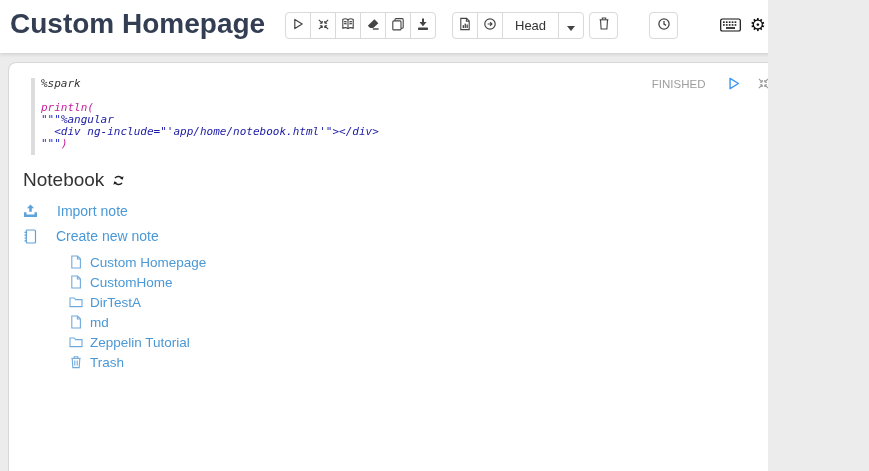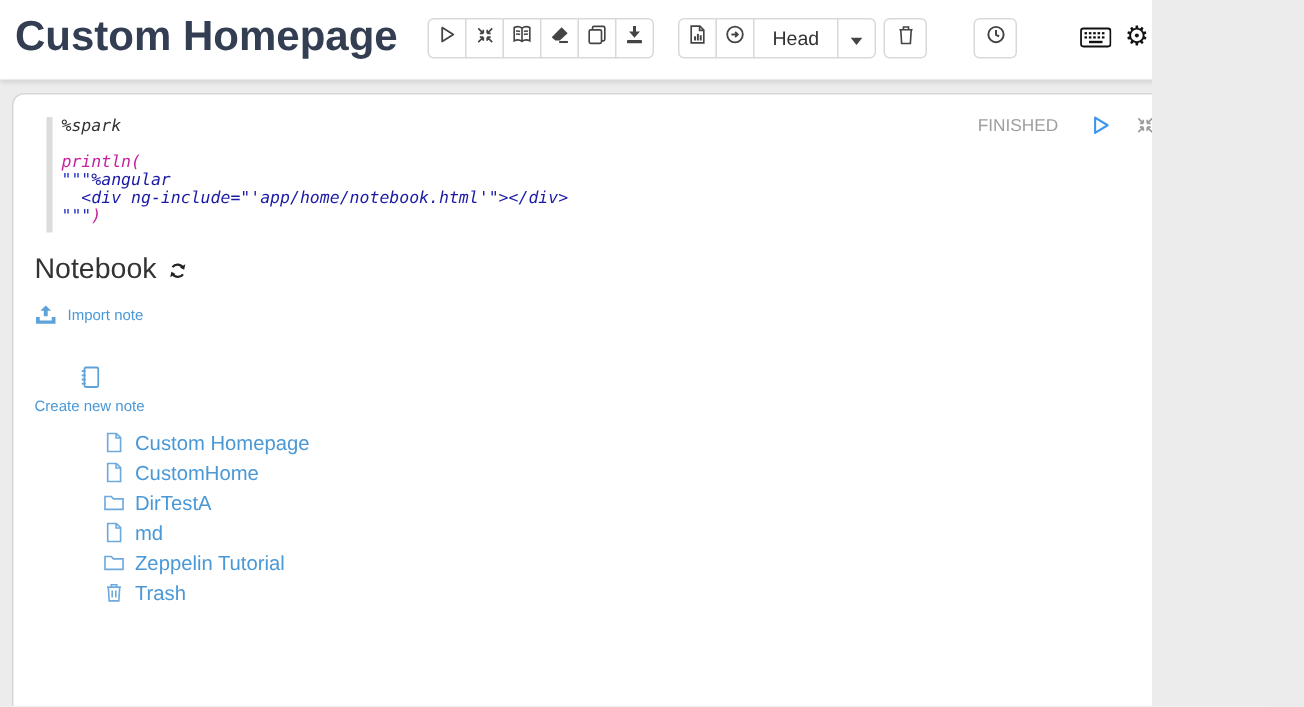--- a/index.html
+++ b/index.html
@@ -64,24 +64,24 @@
   .code-line { min-height:12px; }
   .tok-plain { color:#333; }
   .tok-func  { color:#c7219e; }
   .tok-quote { color:#2431c6; }
   .tok-str   { color:#1a1aa6; }
   
   .output { position:absolute; left:14px; top:106px; width:600px; }
   .nb-heading { font-size:19px; font-weight:400; color:#333; display:flex; align-items:center; gap:8px; }
   .nb-heading .refresh { color:#222; display:flex; cursor:pointer; }
   .nb-link {
-    margin-top:12px; display:flex; align-items:center; gap:7px;
-    color:#4a98d6; font-size:10px; cursor:pointer; width:max-content;
-  }
-  .nb-link + .nb-link { margin-top:27px;flex-direction:column; }
+    margin-top:12px; display:flex; align-items:center; gap:19px;
+    color:#4a98d6; font-size:14px; cursor:pointer; width:max-content;
+  }
+  .nb-link + .nb-link { margin-top:9px; }
   .nb-link .lnk-icon { color:#5ea2da; display:flex; }
   .filter-box {
     margin:9px 0 0 46px; width:199px; height:27px;
     border:1px solid #c9c9c9; border-radius:5px; background:#fff;
     display:flex; align-items:center; padding:0 8px; gap:5px;
   }
   .filter-box .search-ic { color:#666; display:flex; }
   .filter-box input {
     border:none; outline:none; width:150px; font-size:13.5px;
     font-family:"Liberation Sans", sans-serif; color:#333;

